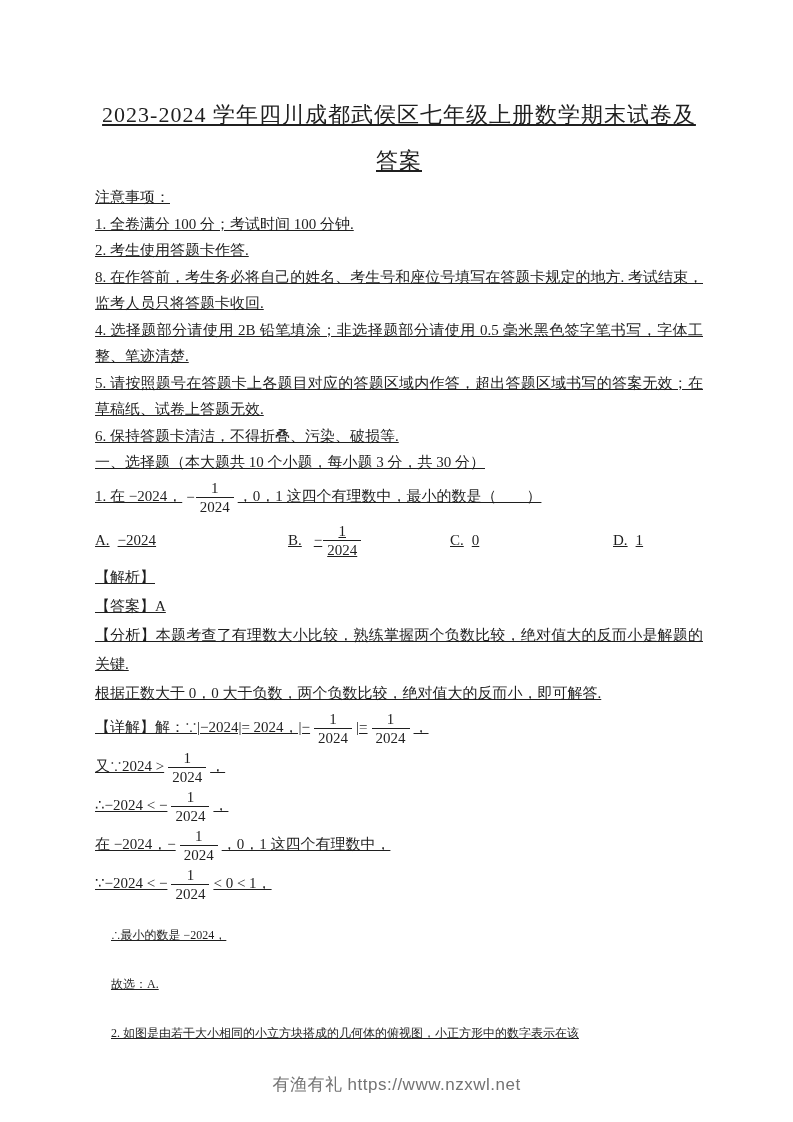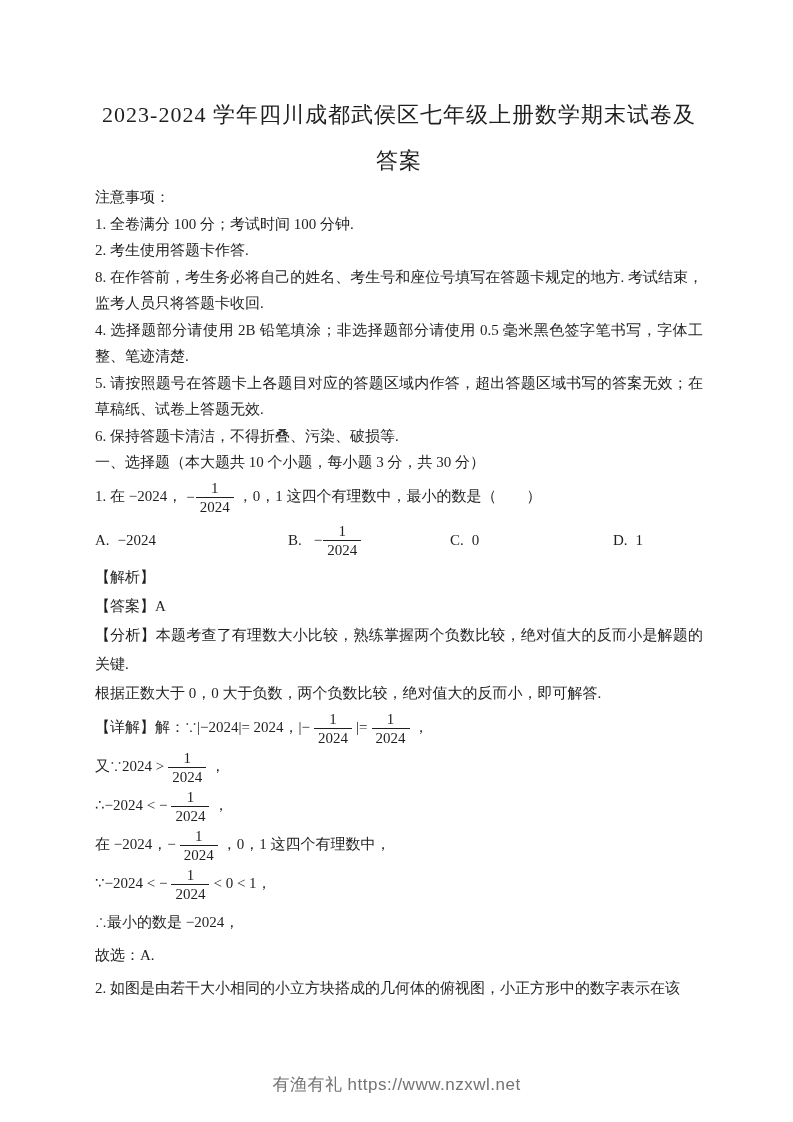--- a/index.html
+++ b/index.html
@@ -5,31 +5,32 @@
   html, body { margin: 0; padding: 0; background: #ffffff; }
   body {
     width: 793px; height: 1122px; overflow: hidden;
     font-family: "Liberation Serif", "DejaVu Serif", serif;
     color: #1f1f1f;
   }
   .page {
     position: relative; box-sizing: border-box;
     width: 793px; height: 1122px;
     padding: 92px 90px 0 95px;
+    text-decoration: underline;
   }
   .title-line {
     text-align: center; font-size: 22px; line-height: 46px;
     letter-spacing: 1px;
   }
   .body-line {
     margin: 0; font-size: 15px; line-height: 26.5px;
     text-align: justify;
   }
   .ans-line { margin: 0; font-size: 15px; line-height: 29px; text-align: justify; }
-  .tail-line { margin: 0; font-size: 15px; line-height: 33px; text-align: justify; }
+  .tail-line { margin: 16px; font-size: 12px; line-height: 33px; text-align: justify; }
   .math-line { margin: 3px 0; font-size: 15px; line-height: 26.5px; }
   .q-stem { margin-top: 4px; }
   .frac-group {
     display: inline-flex; align-items: center;
     vertical-align: middle; margin: 0 4px;
   }
   .frac-sign { display: inline-block; margin-right: 1px; }
   .frac { display: inline-block; text-align: center; }
   .frac .num { display: block; line-height: 17px; padding: 0 4px; }
   .frac .den { display: block; line-height: 18px; padding: 0 4px; border-top: 1.2px solid #1f1f1f; }

